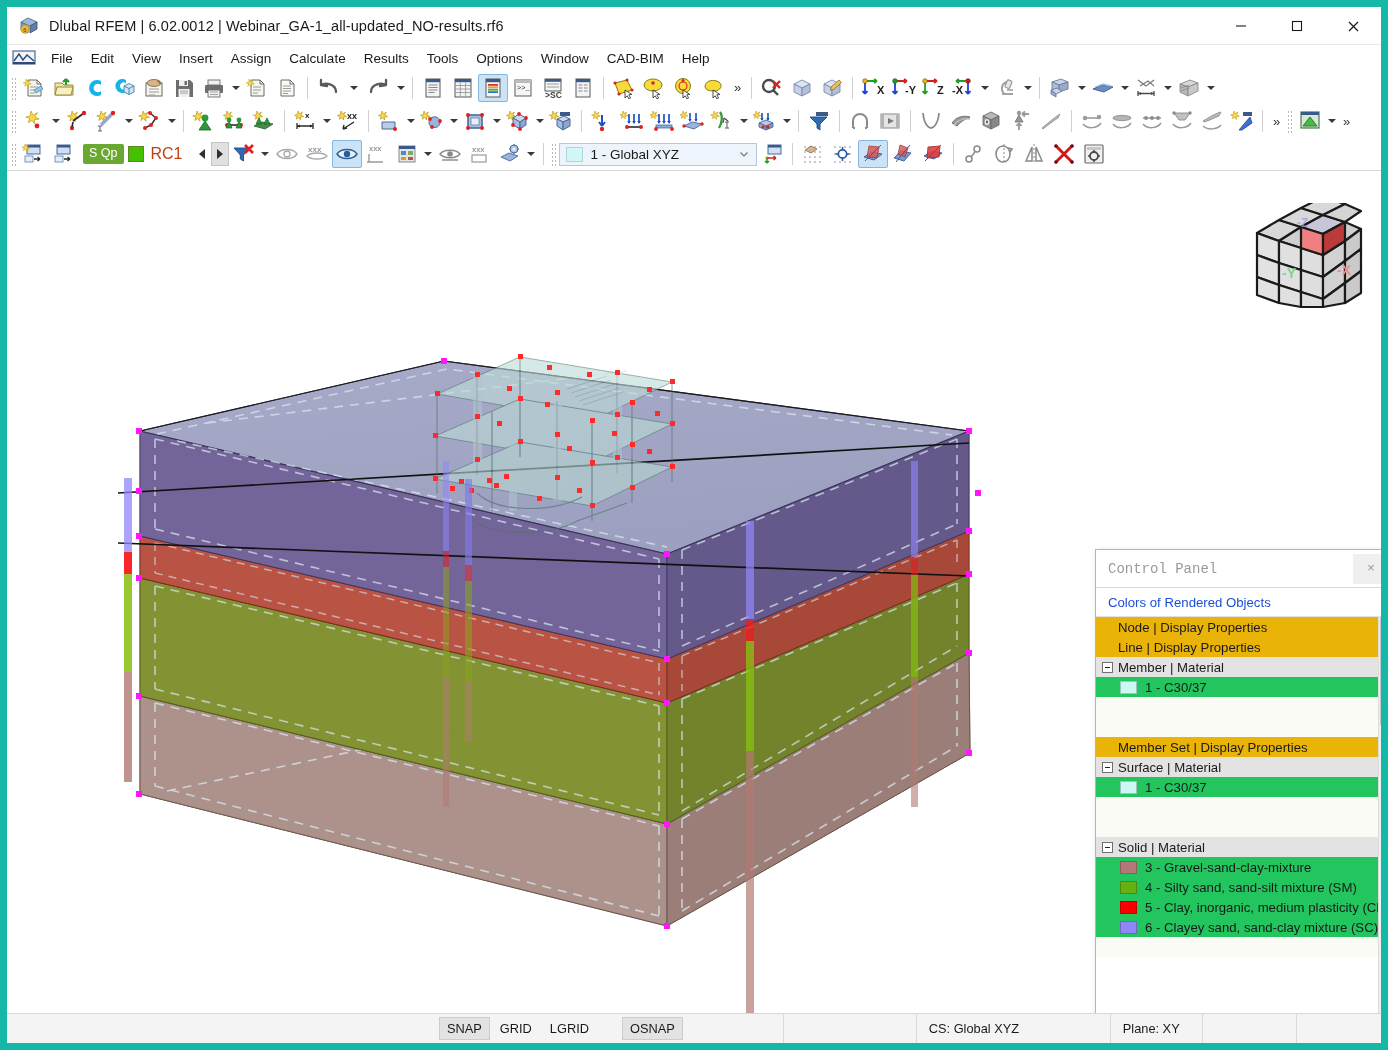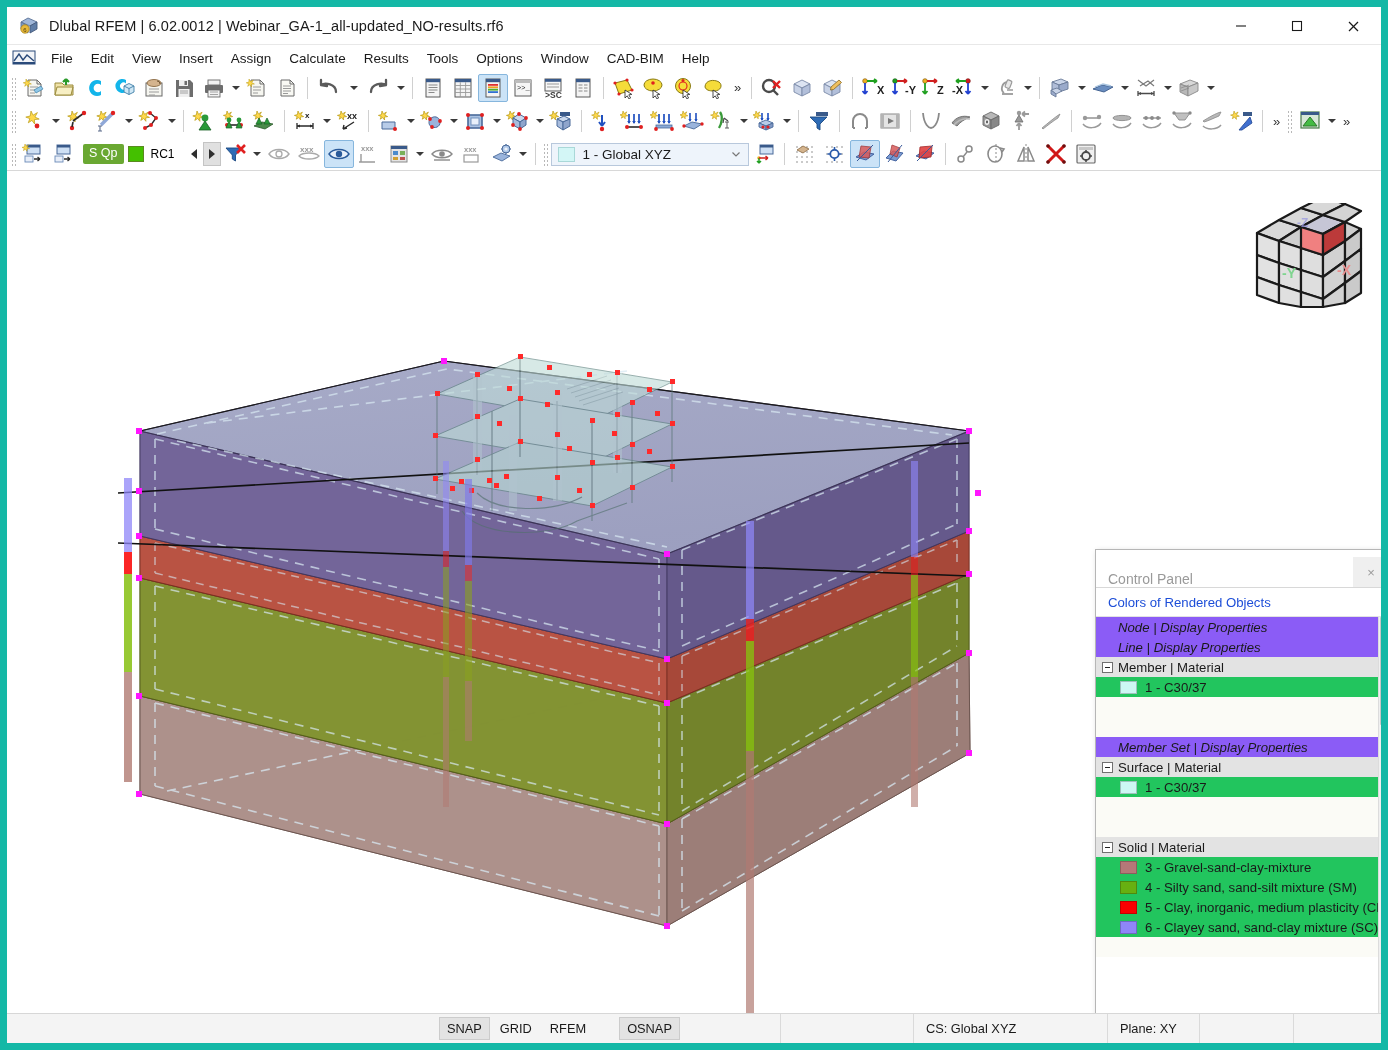--- a/index.html
+++ b/index.html
@@ -112,21 +112,21 @@
   .tag-green {
     background: #6aa832; color: #ffffff; font-size: 12.5px;
     padding: 2px 6px 3px 6px; border-radius: 2px;
     margin: 0 4px 0 4px; white-space: nowrap; flex: 0 0 auto;
     line-height: 1.15;
   }
   .swatch-sq {
     width: 16px; height: 16px; flex: 0 0 auto;
     border: 1px solid #5a8a20; margin-right: 7px;
   }
-  .rc-label { font-size: 12px; color: #000000; margin-right: 10px; flex: 0 0 auto; }
+  .rc-label { font-size: 16px; color: #c2410c; margin-right: 10px; flex: 0 0 auto; }
   .lc-combo {
     width: 268px; height: 23px; flex: 0 0 auto;
     background: #f3f3f3; border: 1px solid #cfcfcf;
     display: flex; align-items: center;
     padding: 0 4px 0 10px; font-size: 13.5px; color: #1a1a1a;
     cursor: default;
   }
   .lc-combo .val { flex: 1 1 auto; white-space: nowrap; overflow: hidden; }
   .combo-arrow {
     width: 16px; height: 16px; flex: 0 0 auto;
@@ -179,24 +179,25 @@
     position: absolute; left: 1088px; top: 378px;
     width: 298px; height: 556px;
     background: #ffffff;
     border: 1px solid #b6b6b6;
     box-shadow: 2px 2px 6px rgba(0,0,0,0.20);
     display: flex; flex-direction: column;
     font-size: 13.2px;
   }
   .cp-title {
     height: 38px; min-height: 38px;
-    display: flex; align-items: flex-end;
+    display: flex; align-items: center;
     padding-left: 12px;
     border-bottom: 1px solid #d8d8d8;
     background: #ffffff;
+    font-family: Liberation Mono, monospace;
   }
   .cp-title-text { color: #9a9a9a; font-size: 14px; flex: 1 1 auto; }
   .cp-close {
     width: 36px; height: 30px; margin-right: 3px;
     background: #efefef; color: #9a9a9a;
     display: flex; align-items: center; justify-content: center;
     font-size: 13px; cursor: default; flex: 0 0 auto;
   }
   .cp-sub {
     height: 29px; min-height: 29px;
@@ -212,21 +213,21 @@
   .cp-tree {
     flex: 1 1 auto; overflow: hidden;
     background: #ffffff;
   }
   .tree-row {
     height: 20px; display: flex; align-items: center;
     padding-left: 6px; cursor: default; color: #1a1a1a;
     white-space: nowrap;
   }
   .tree-row.grp { background: #e3e3e3; }
-  .tree-row.plain { background: #8b5cf6; font-style: italic; }
+  .tree-row.plain { background: #eab308; }
   .tree-row.leaf { background: #22c55e; padding-left: 24px; }
   .tree-row.blank2 { background: #fbfbf6; }
   .exp-box {
     width: 11px; height: 11px; flex: 0 0 auto;
     border: 1px solid #707070; background: #ffffff;
     position: relative; margin-right: 5px;
   }
   .exp-box::before {
     content: ""; position: absolute; left: 2px; top: 4px;
     width: 5px; height: 1px; background: #222;
@@ -1498,21 +1499,21 @@
         </div>
       </div>
 
     </div>
   </div>
 
   <div class="statusbar">
     <span class="sb-spacer" style="width:408px"></span>
     <span class="sb-toggle on">SNAP</span>
     <span class="sb-toggle">GRID</span>
-    <span class="sb-toggle">RFEM</span>
+    <span class="sb-toggle">LGRID</span>
     <span class="sb-toggle on">OSNAP</span>
     <span class="sb-spacer" style="width:99px"></span>
     <span class="sb-cell" style="width:133px"></span>
     <span class="sb-cell" style="width:194px">CS: Global XYZ</span>
     <span class="sb-cell" style="width:92px">Plane: XY</span>
     <span class="sb-cell" style="width:94px"></span>
     <span class="sb-cell sb-grow"></span>
   </div>
 
 </div>

